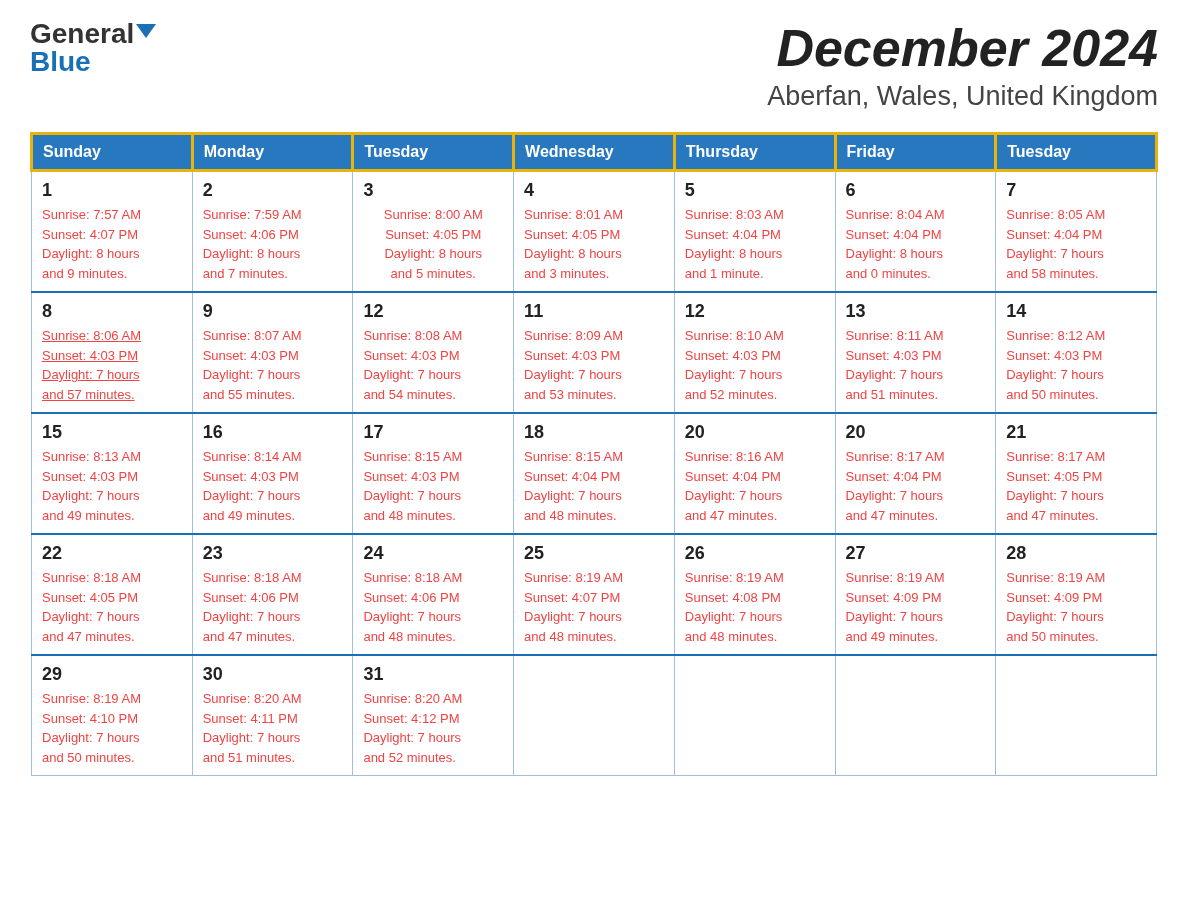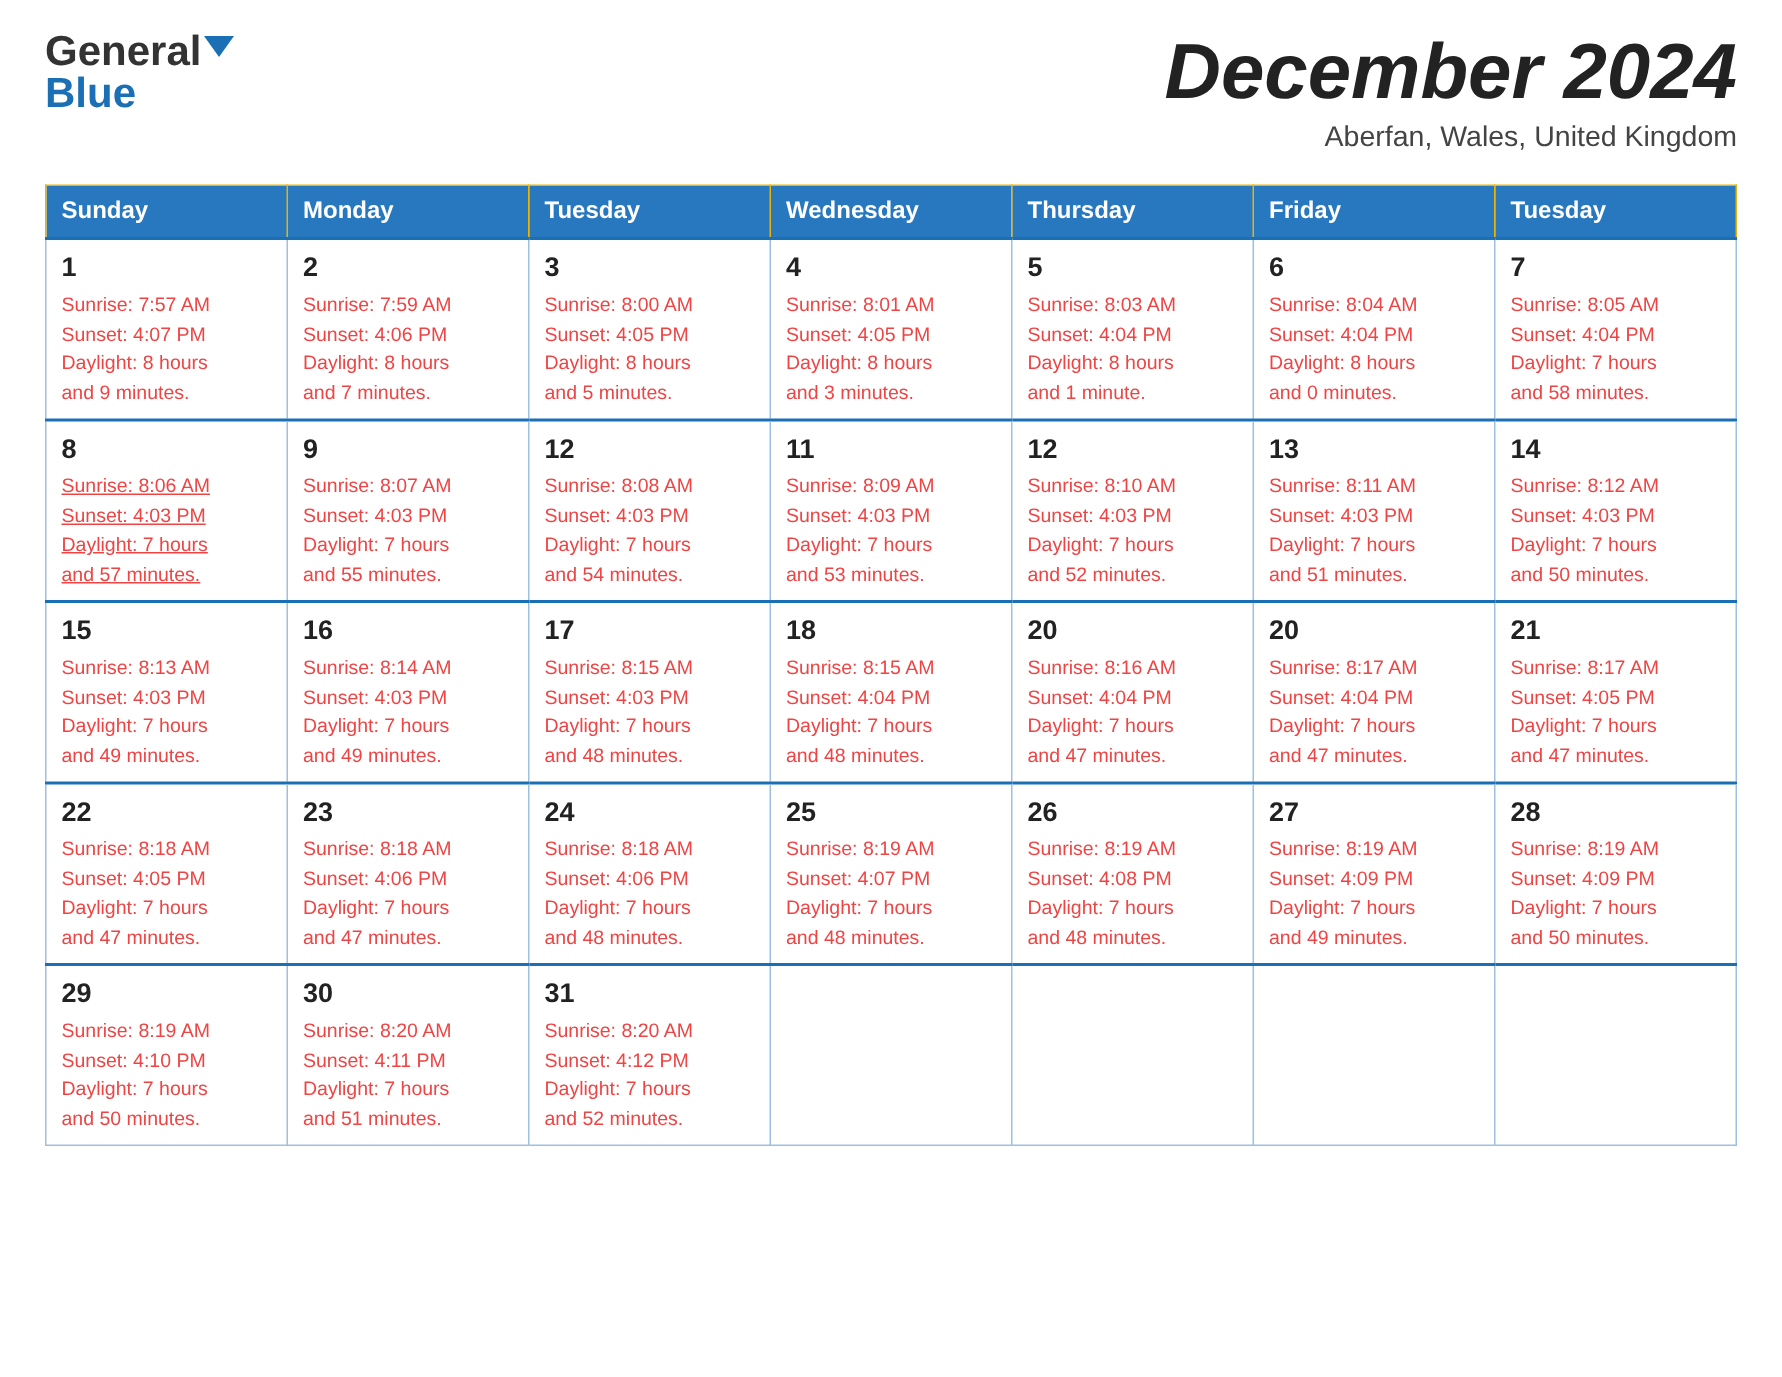--- a/index.html
+++ b/index.html
@@ -53,37 +53,37 @@
       text-align: right;
     }
     .month-title {
       font-size: 52px;
       font-weight: bold;
       color: #222;
       line-height: 1.1;
       font-style: italic;
     }
     .location-title {
-      font-size: 19px;
+      font-size: 27px;
       color: #444;
       margin-top: 4px;
     }
     .calendar-table {
       width: 100%;
       border-collapse: collapse;
       border: 1px solid #1a6fb5;
     }
     .calendar-table th {
       background-color: #2878c0;
       color: #fff;
       font-size: 16px;
       font-weight: bold;
       padding: 8px 10px;
       text-align: left;
-      border: 1px solid #eab308;
+      border: 3px solid #eab308;
     }
     .calendar-table td {
       vertical-align: top;
       padding: 8px 10px;
       border: 1px solid #9dc0e0;
       font-size: 13px;
       color: #333;
       width: calc(100% / 7);
       min-height: 90px;
     }
@@ -146,21 +146,21 @@
         </td>
         <td>
           <span class="day-number">2</span>
           <div class="day-info" style="white-space: pre-line;">Sunrise: 7:59 AM
 Sunset: 4:06 PM
 Daylight: 8 hours
 and 7 minutes.</div>
         </td>
         <td>
           <span class="day-number">3</span>
-          <div class="day-info" style="white-space: pre-line;">Sunrise: 8:00 AM
+          <div class="day-info" style="white-space: pre-line; text-align: center;">Sunrise: 8:00 AM
 Sunset: 4:05 PM
 Daylight: 8 hours
 and 5 minutes.</div>
         </td>
         <td>
           <span class="day-number">4</span>
           <div class="day-info" style="white-space: pre-line;">Sunrise: 8:01 AM
 Sunset: 4:05 PM
 Daylight: 8 hours
 and 3 minutes.</div>

